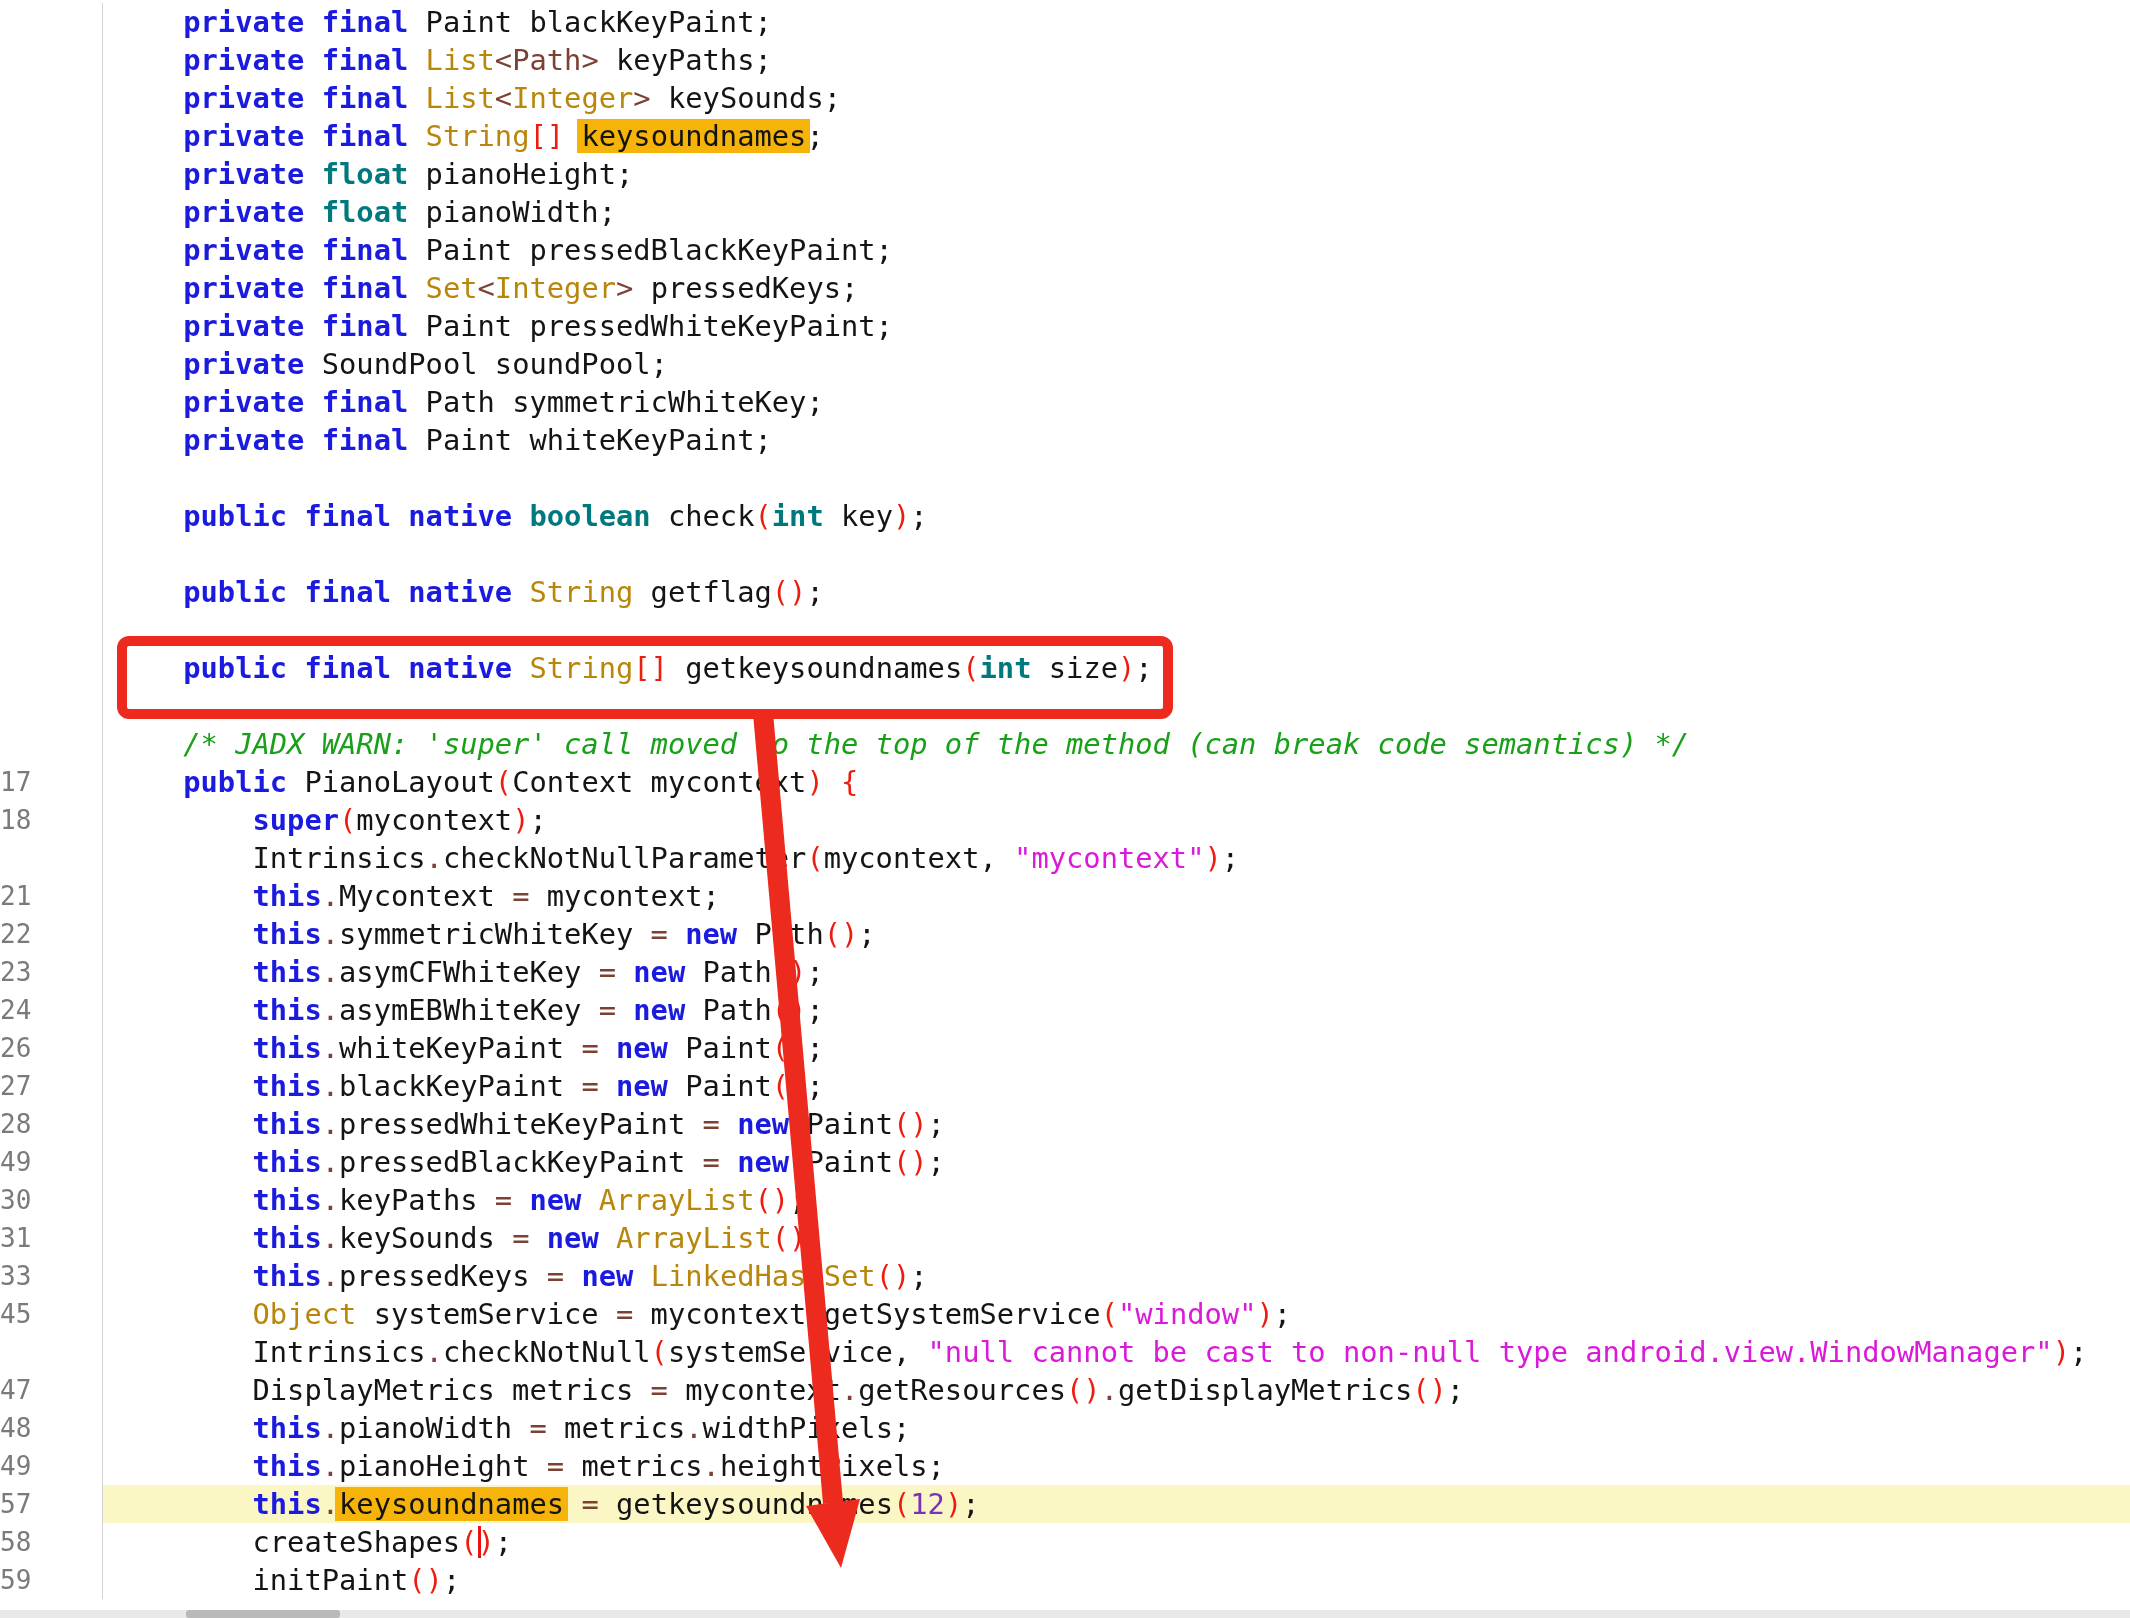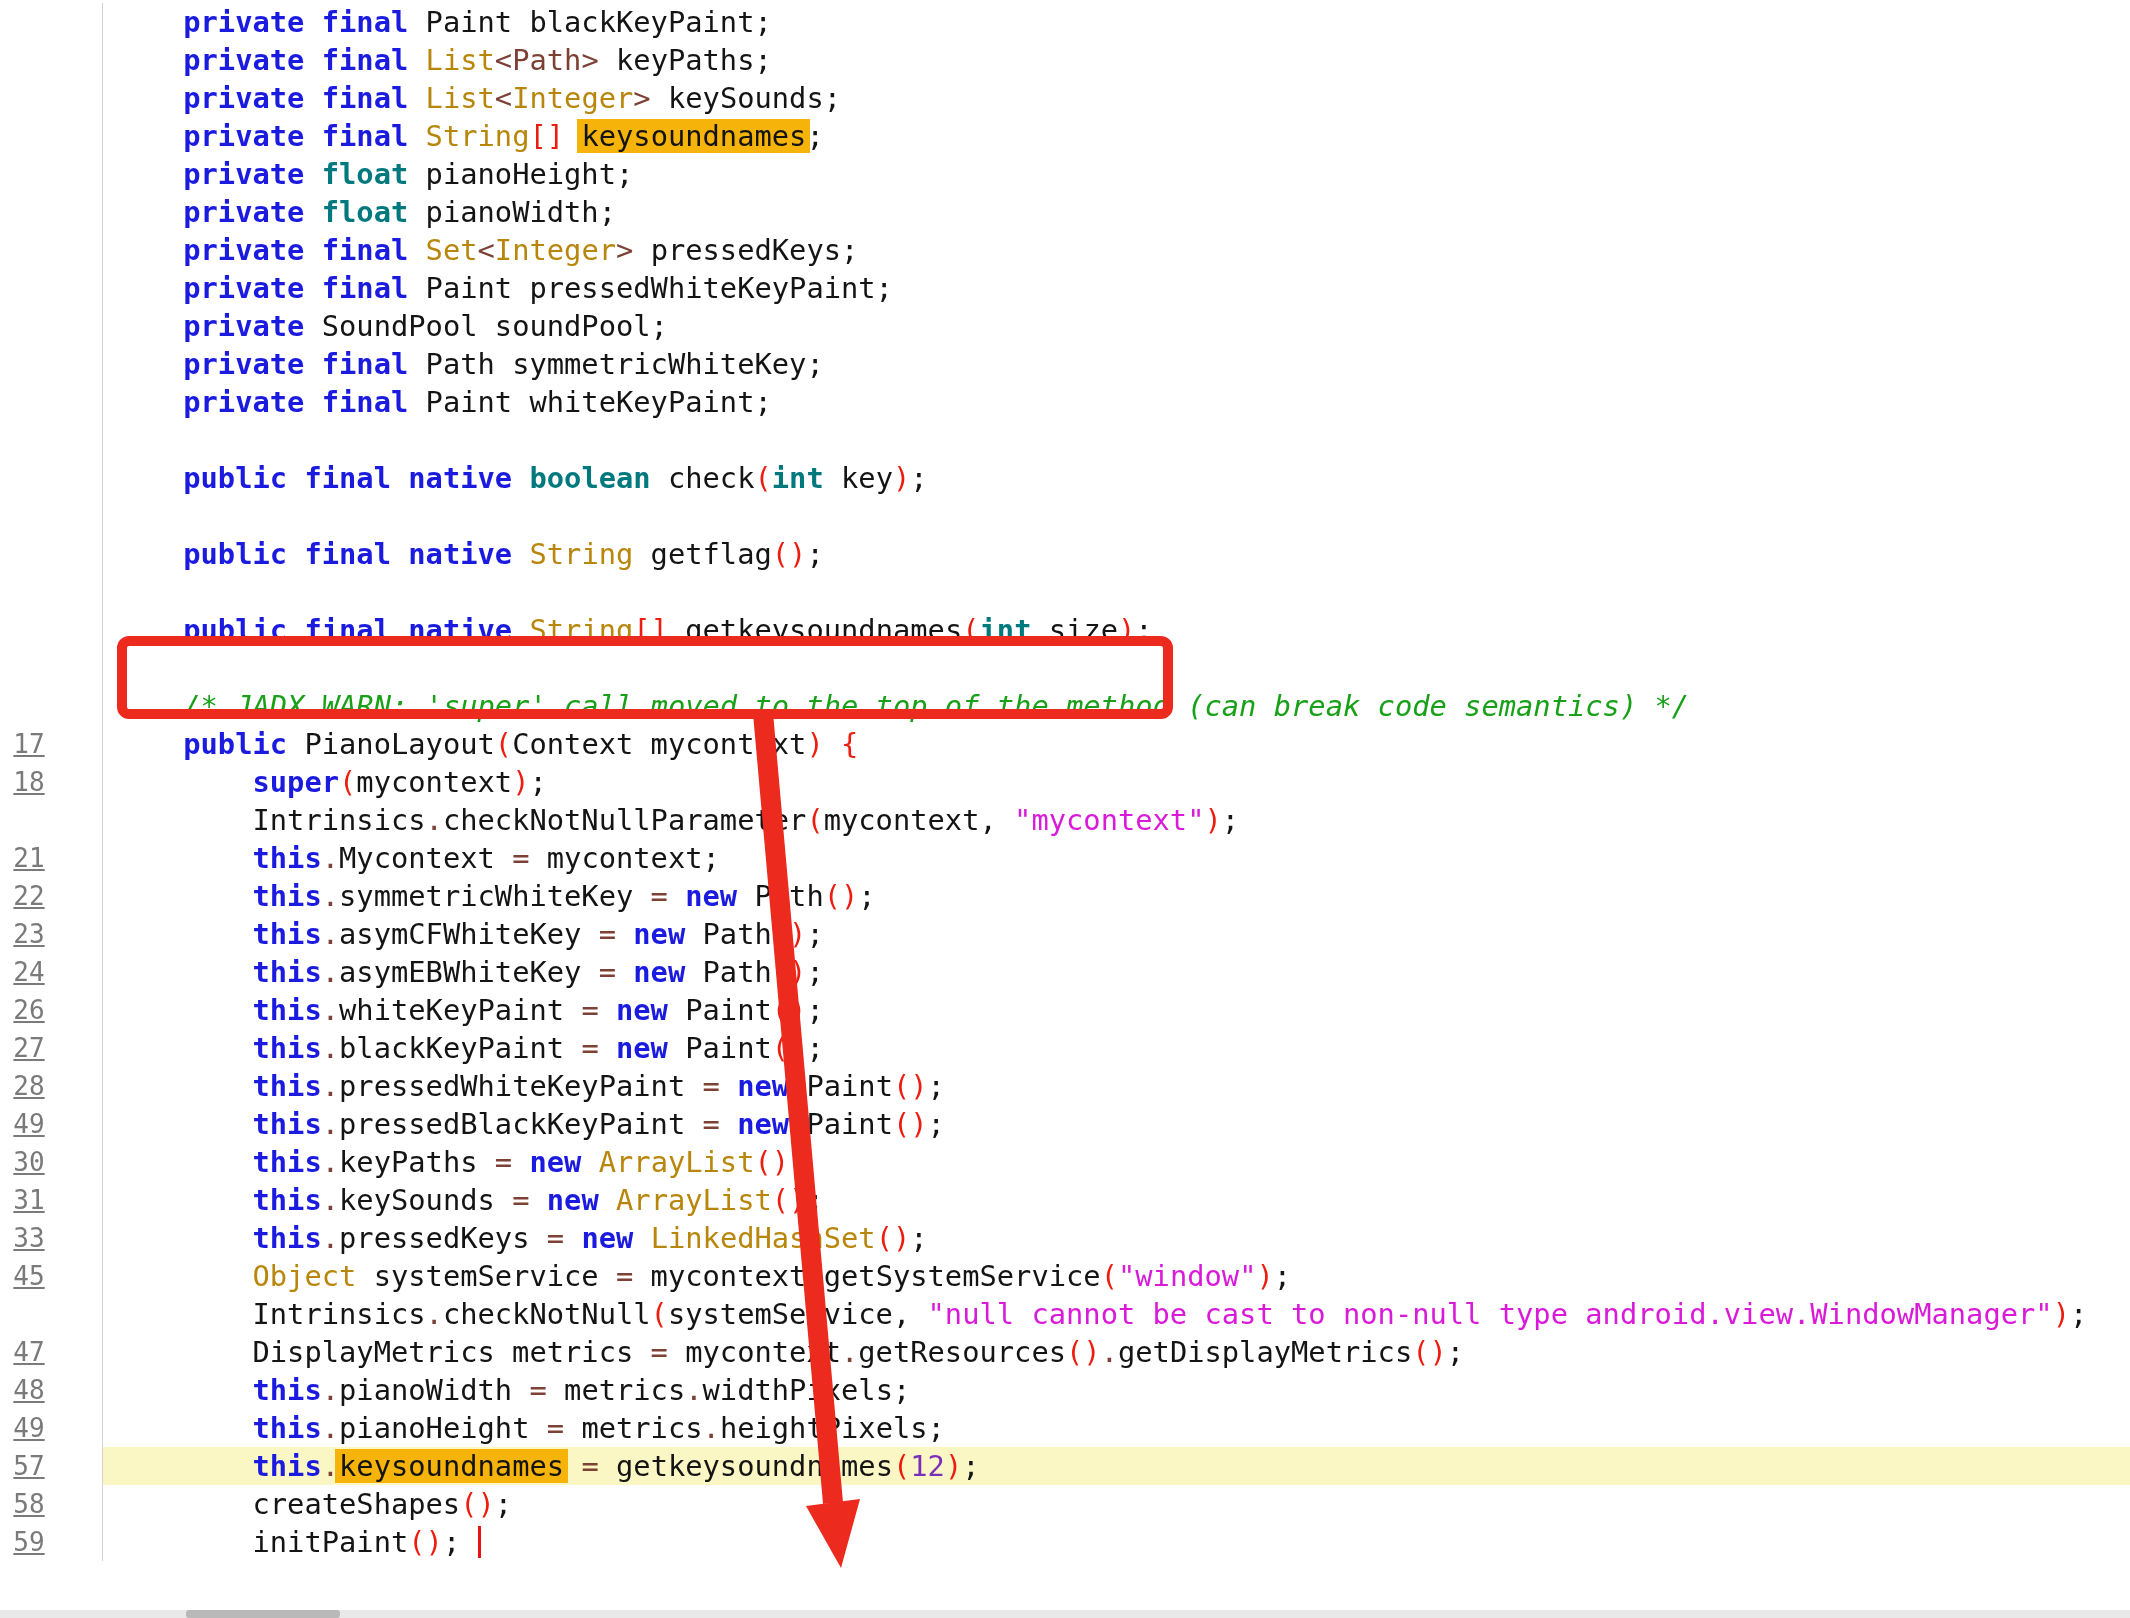--- a/index.html
+++ b/index.html
@@ -1,22 +1,22 @@
 <!DOCTYPE html>
 <html style="--kw: #1b1be0; --ty: #00797e; --cls: #b8860b; --op: #7d4034; --br: #ee1c0f; --str: #d91ad9; --nm: #7c2fbb; --cm: #19a019; --pl: #141414; --mark-bg: #f6b40a; --line-hl: #fbf7c4; --gutter-num: #7a7a7a; --gutter-border: #d4d4d4;"><head>
 <meta charset="utf-8">
 <style>
   html,body{margin:0;padding:0;background:#ffffff;}
   body{width:2130px;height:1618px;overflow:hidden;position:relative;
        font-family:"DejaVu Sans Mono","Liberation Mono",monospace;}
   .editor{position:absolute;inset:0;padding-top:3px;box-sizing:border-box;}
   .row{display:flex;height:38px;}
   .gutter-cell{flex:0 0 103px;box-sizing:border-box;border-right:1px solid var(--gutter-border);
-       text-align:center;padding-right:44px;font-size:26px;line-height:38px;
-       color:var(--gutter-num);background:#ffffff;user-select:none;text-decoration:underline;}
+       text-align:left;padding-right:44px;font-size:26px;line-height:38px;
+       color:var(--gutter-num);background:#ffffff;user-select:none;}
   .code-cell{flex:1 1 auto;white-space:pre;font-size:28.75px;line-height:38px;
        padding-left:11px;color:var(--pl);}
   .row.hl .code-cell{background:var(--line-hl);}
   .tok-kw{color:var(--kw);font-weight:bold;}
   .tok-ty{color:var(--ty);font-weight:bold;margin-top:36px;}
   .tok-cls{color:var(--cls);}
   .tok-op{color:var(--op);}
   .tok-br{color:var(--br);}
   .tok-str{color:var(--str);}
   .tok-num{color:var(--nm);}
@@ -51,20 +51,24 @@
     <div class="row">
       <div class="gutter-cell"></div>
       <div class="code-cell"><span class="tok-pl">    </span><span class="tok-kw">private</span><span class="tok-pl"> </span><span class="tok-ty">float</span><span class="tok-pl"> pianoHeight;</span></div>
     </div>
     <div class="row">
       <div class="gutter-cell"></div>
       <div class="code-cell"><span class="tok-pl">    </span><span class="tok-kw">private</span><span class="tok-pl"> </span><span class="tok-ty">float</span><span class="tok-pl"> pianoWidth;</span></div>
     </div>
     <div class="row">
       <div class="gutter-cell"></div>
+      <div class="code-cell"><span class="tok-pl">    </span><span class="tok-kw">private</span><span class="tok-pl"> </span><span class="tok-kw">final</span><span class="tok-pl"> Paint pressedBlackKeyPaint;</span></div>
+    </div>
+    <div class="row">
+      <div class="gutter-cell"></div>
       <div class="code-cell"><span class="tok-pl">    </span><span class="tok-kw">private</span><span class="tok-pl"> </span><span class="tok-kw">final</span><span class="tok-pl"> </span><span class="tok-cls">Set</span><span class="tok-op">&lt;</span><span class="tok-cls">Integer</span><span class="tok-op">&gt;</span><span class="tok-pl"> pressedKeys;</span></div>
     </div>
     <div class="row">
       <div class="gutter-cell"></div>
       <div class="code-cell"><span class="tok-pl">    </span><span class="tok-kw">private</span><span class="tok-pl"> </span><span class="tok-kw">final</span><span class="tok-pl"> Paint pressedWhiteKeyPaint;</span></div>
     </div>
     <div class="row">
       <div class="gutter-cell"></div>
       <div class="code-cell"><span class="tok-pl">    </span><span class="tok-kw">private</span><span class="tok-pl"> SoundPool soundPool;</span></div>
     </div>

